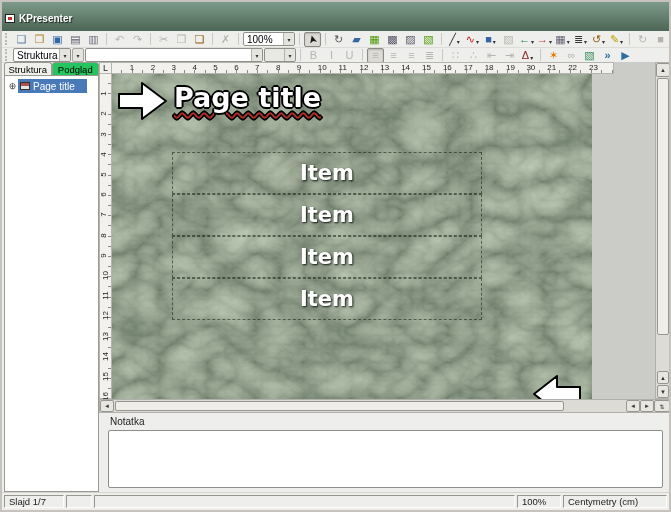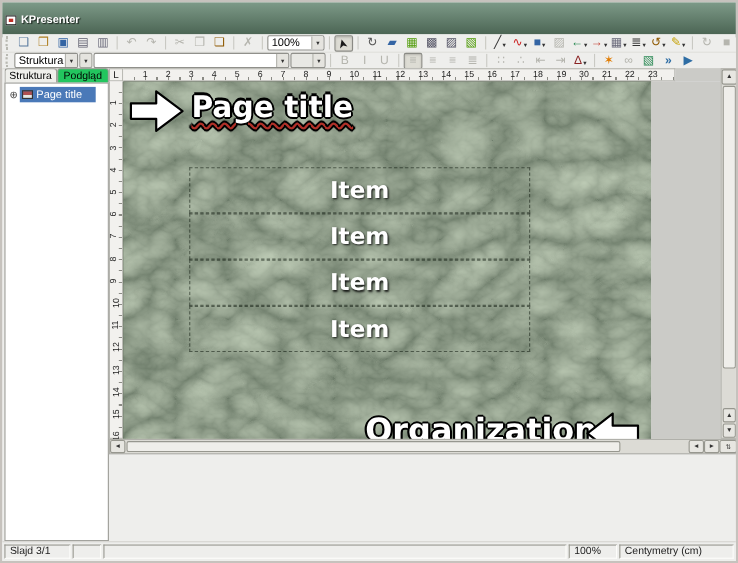--- a/index.html
+++ b/index.html
@@ -357,21 +357,20 @@
       </div>
       <div class="item-box" style="top: 120px;">
         <div class="item-text">Item</div>
       </div>
       <div class="item-box" style="top: 162px;">
         <div class="item-text">Item</div>
       </div>
       <div class="item-box" style="top: 204px;">
         <div class="item-text">Item</div>
       </div>
-      <div class="slide-footer">Organization</div>
       <svg class="arrow-left" width="50" height="42">
       <polygon points="48,14 25,14 25,3 2,21 25,39 25,28 48,28" fill="#ffffff" stroke="#000000" stroke-width="2" stroke-linejoin="round"></polygon>
     </svg>
     </div>
 
   <div class="grayR"></div>
   <div class="grayT"></div>
 
   <div class="vscroll">
     <div class="sbtn up">▲</div>
@@ -385,22 +384,26 @@
   <div class="hscroll">
     <div class="sbtn">◄</div>
     <div class="htrack">
         <div class="hthumb"></div>
       </div>
     <div class="sbtn">◄</div>
     <div class="sbtn">►</div>
     <div class="sbtn" style="width:16px">⇅</div>
   </div>
 
+  <div class="notes">
+    <div class="notes-label">Notatka</div>
+    <textarea class="notes-area" style=""></textarea>
+  </div>
 
   <div class="statusbar">
-      <span class="seg" style="width: 60px;">Slajd 3/1</span>
+      <span class="seg" style="width: 60px;">Slajd 1/7</span>
       <span class="seg" style="width: 26px;"></span>
       <span class="seg" style="flex: 1 1 0%;"></span>
       <span class="seg" style="width: 44px;">100%</span>
       <span class="seg" style="width: 104px;">Centymetry (cm)</span>
     </div>
 
 </div>
 
 </body></html>

